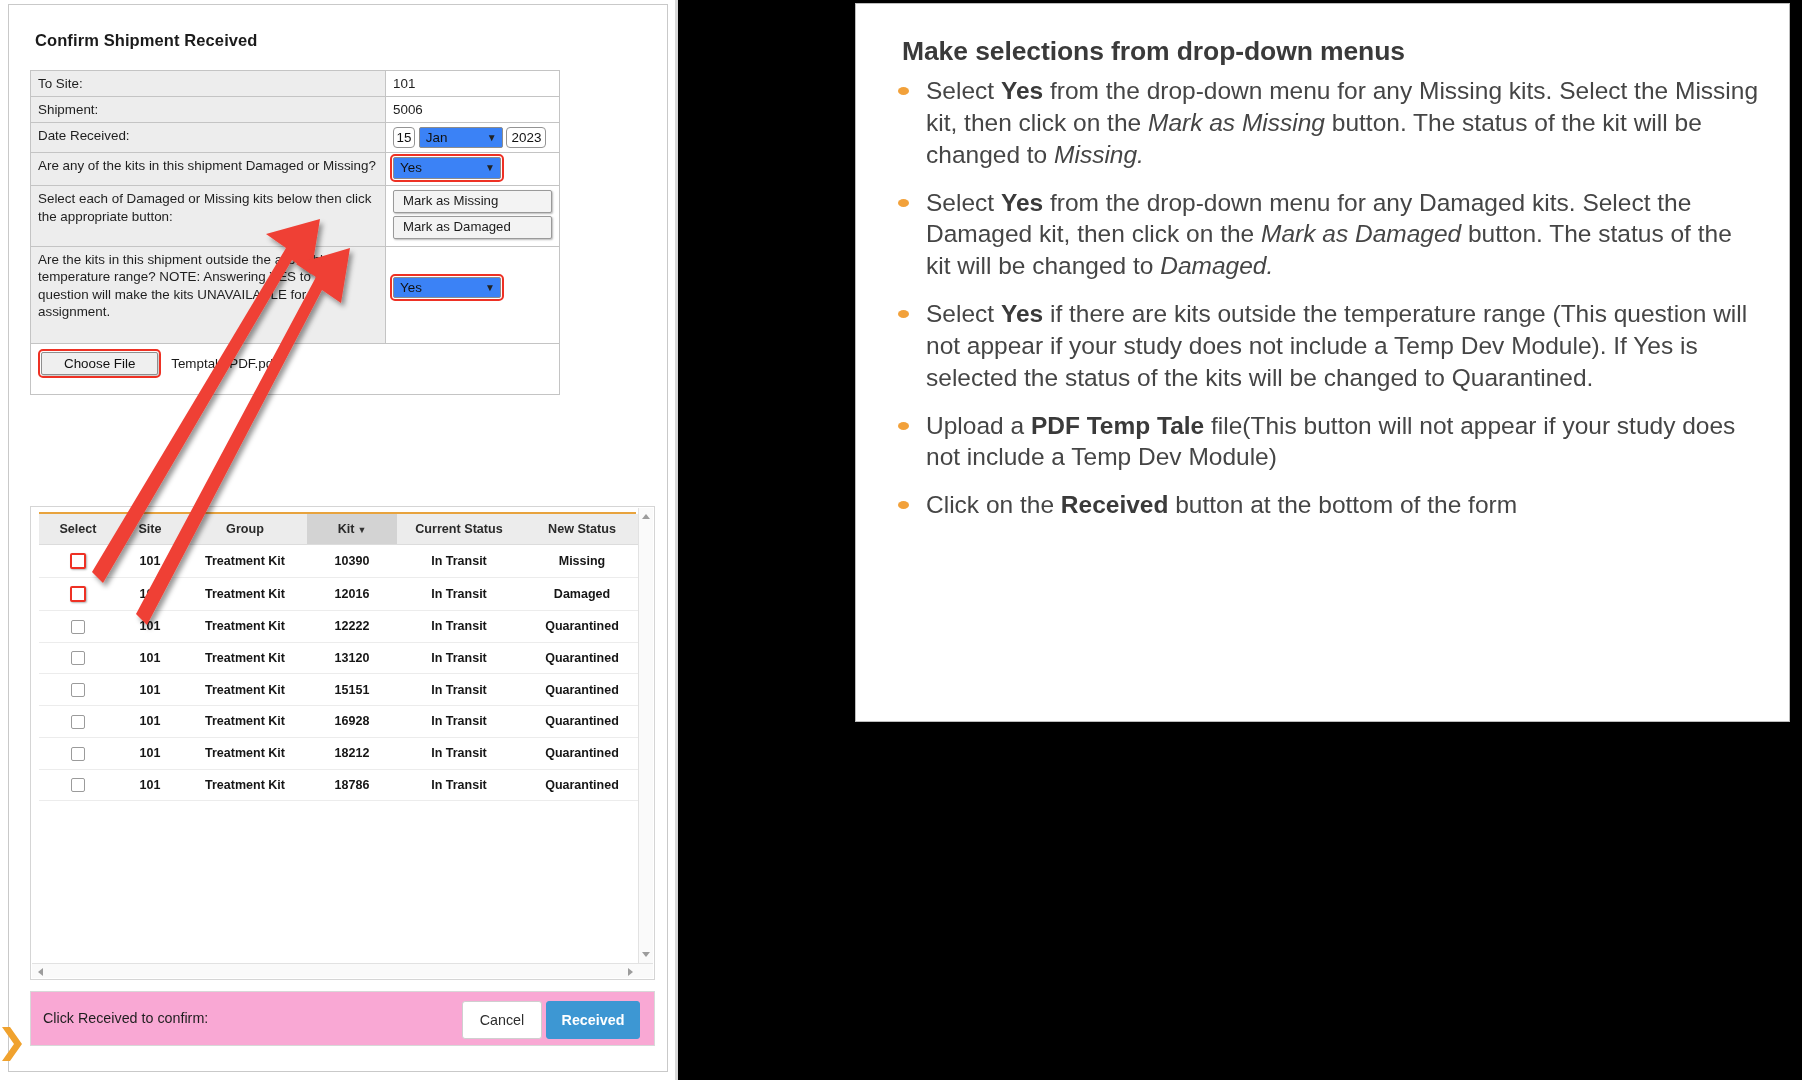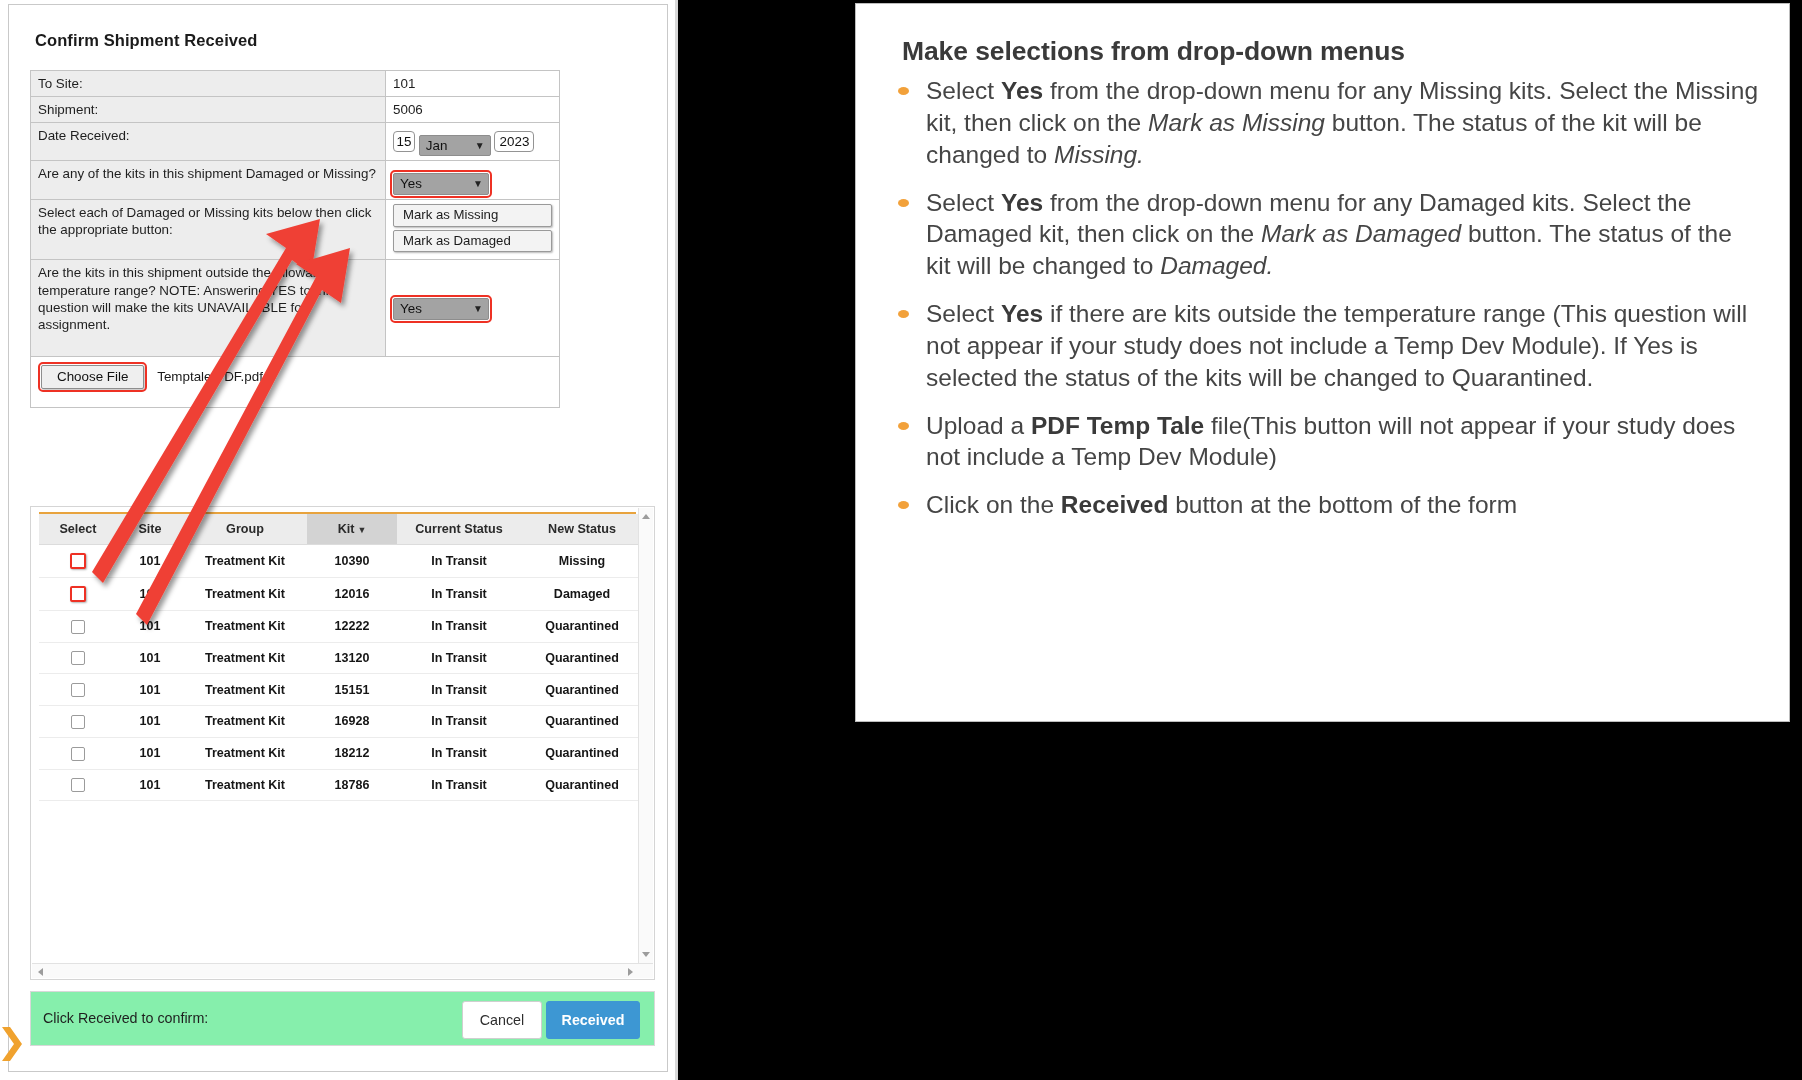--- a/index.html
+++ b/index.html
@@ -34,41 +34,40 @@
   .info-table td.lbl{background:#ededed;width:340px;}
   .info-table td.val{background:#ffffff;}
   .info-table tr.tall td{height:24px;}
 
   .txtbox{
     display:inline-block;border:1px solid #949494;background:#fff;
     padding:1px 0;font-size:13.4px;color:#111;border-radius:4px;
     font-family:"Liberation Sans",sans-serif;vertical-align:middle;
   }
   .selbox{
-    display:inline-block;position:relative;border:1px solid #8d8d8d;background:#a3a3a3;
-    padding:1px 22px 1px 6px;font-size:13.4px;color:#111;border-radius:2px;
+    display:inline-block;position:relative;border:1px solid #8d8d8d;background:#3b82f6;
+    padding:1px 34px 1px 6px;font-size:13.4px;color:#111;border-radius:2px;
     vertical-align:middle;
-    margin-top:8px;
   }
   .selbox .caret{
     position:absolute;right:5px;top:50%;transform:translateY(-55%);
     font-size:10px;color:#222;line-height:1;
   }
   .selbox.wide{width:66px;}
   .hl-red{outline:2.5px solid #ee3124;outline-offset:1px;}
 
   .mkbtn{
     display:block;border:1px solid #9a9a9a;background:#f3f3f3;
     font-size:13.2px;color:#1b1b1b;padding:2px 9px;border-radius:2px;
     box-shadow:1px 1px 2px rgba(0,0,0,.28);margin-bottom:3px;
     font-family:"Liberation Sans",sans-serif;white-space:nowrap;
   }
   .choosebtn{
     display:inline-block;border:1px solid #8e8e8e;background:#efefef;
-    font-size:13.4px;color:#111;padding:2px 15px;border-radius:2px;
+    font-size:13.4px;color:#111;padding:2px 22px;border-radius:2px;
     box-shadow:1px 1px 2px rgba(0,0,0,.25);vertical-align:middle;
   }
   .fname{font-size:13.4px;color:#1a1a1a;margin-left:9px;vertical-align:middle;}
 
   
   #grid-wrap{
     position:absolute;left:21px;top:501px;width:625px;height:474px;
     background:#fff;border:1px solid #d5d5d5;box-sizing:border-box;overflow:hidden;
   }
   #grid-top-rule{position:absolute;left:8px;top:5px;width:597px;height:2px;background:#e8a33d;}
@@ -100,21 +99,21 @@
   #v-up{top:6px;border-bottom:5px solid #9c9c9c;}
   #v-dn{bottom:6px;border-top:5px solid #9c9c9c;}
   #h-scroll{position:absolute;left:1px;right:1px;bottom:1px;height:14px;background:#fafafa;border-top:1px solid #e2e2e2;}
   #h-lf,#h-rt{position:absolute;top:4px;width:0;height:0;border-top:4px solid transparent;border-bottom:4px solid transparent;}
   #h-lf{left:6px;border-right:5px solid #9c9c9c;}
   #h-rt{right:20px;border-left:5px solid #9c9c9c;}
 
   
   #footer-bar{
     position:absolute;left:21px;top:986px;width:625px;height:55px;
-    background:#86efac;border:1px solid #d8d8d8;box-sizing:border-box;
+    background:#f9a8d4;border:1px solid #d8d8d8;box-sizing:border-box;
   }
   #footer-text{position:absolute;left:12px;top:18px;font-size:14.3px;color:#1e1e1e;}
   #cancel-btn{
     position:absolute;right:112px;top:9px;width:78px;height:36px;
     background:#fff;border:1px solid #cfcfcf;border-radius:3px;
     font-size:14.3px;color:#2d2d2d;display:flex;align-items:center;justify-content:center;margin-left:9px;
   }
   #received-btn{
     position:absolute;right:14px;top:9px;width:92px;height:36px;
     background:#3d97d3;border:1px solid #3d97d3;border-radius:3px;

